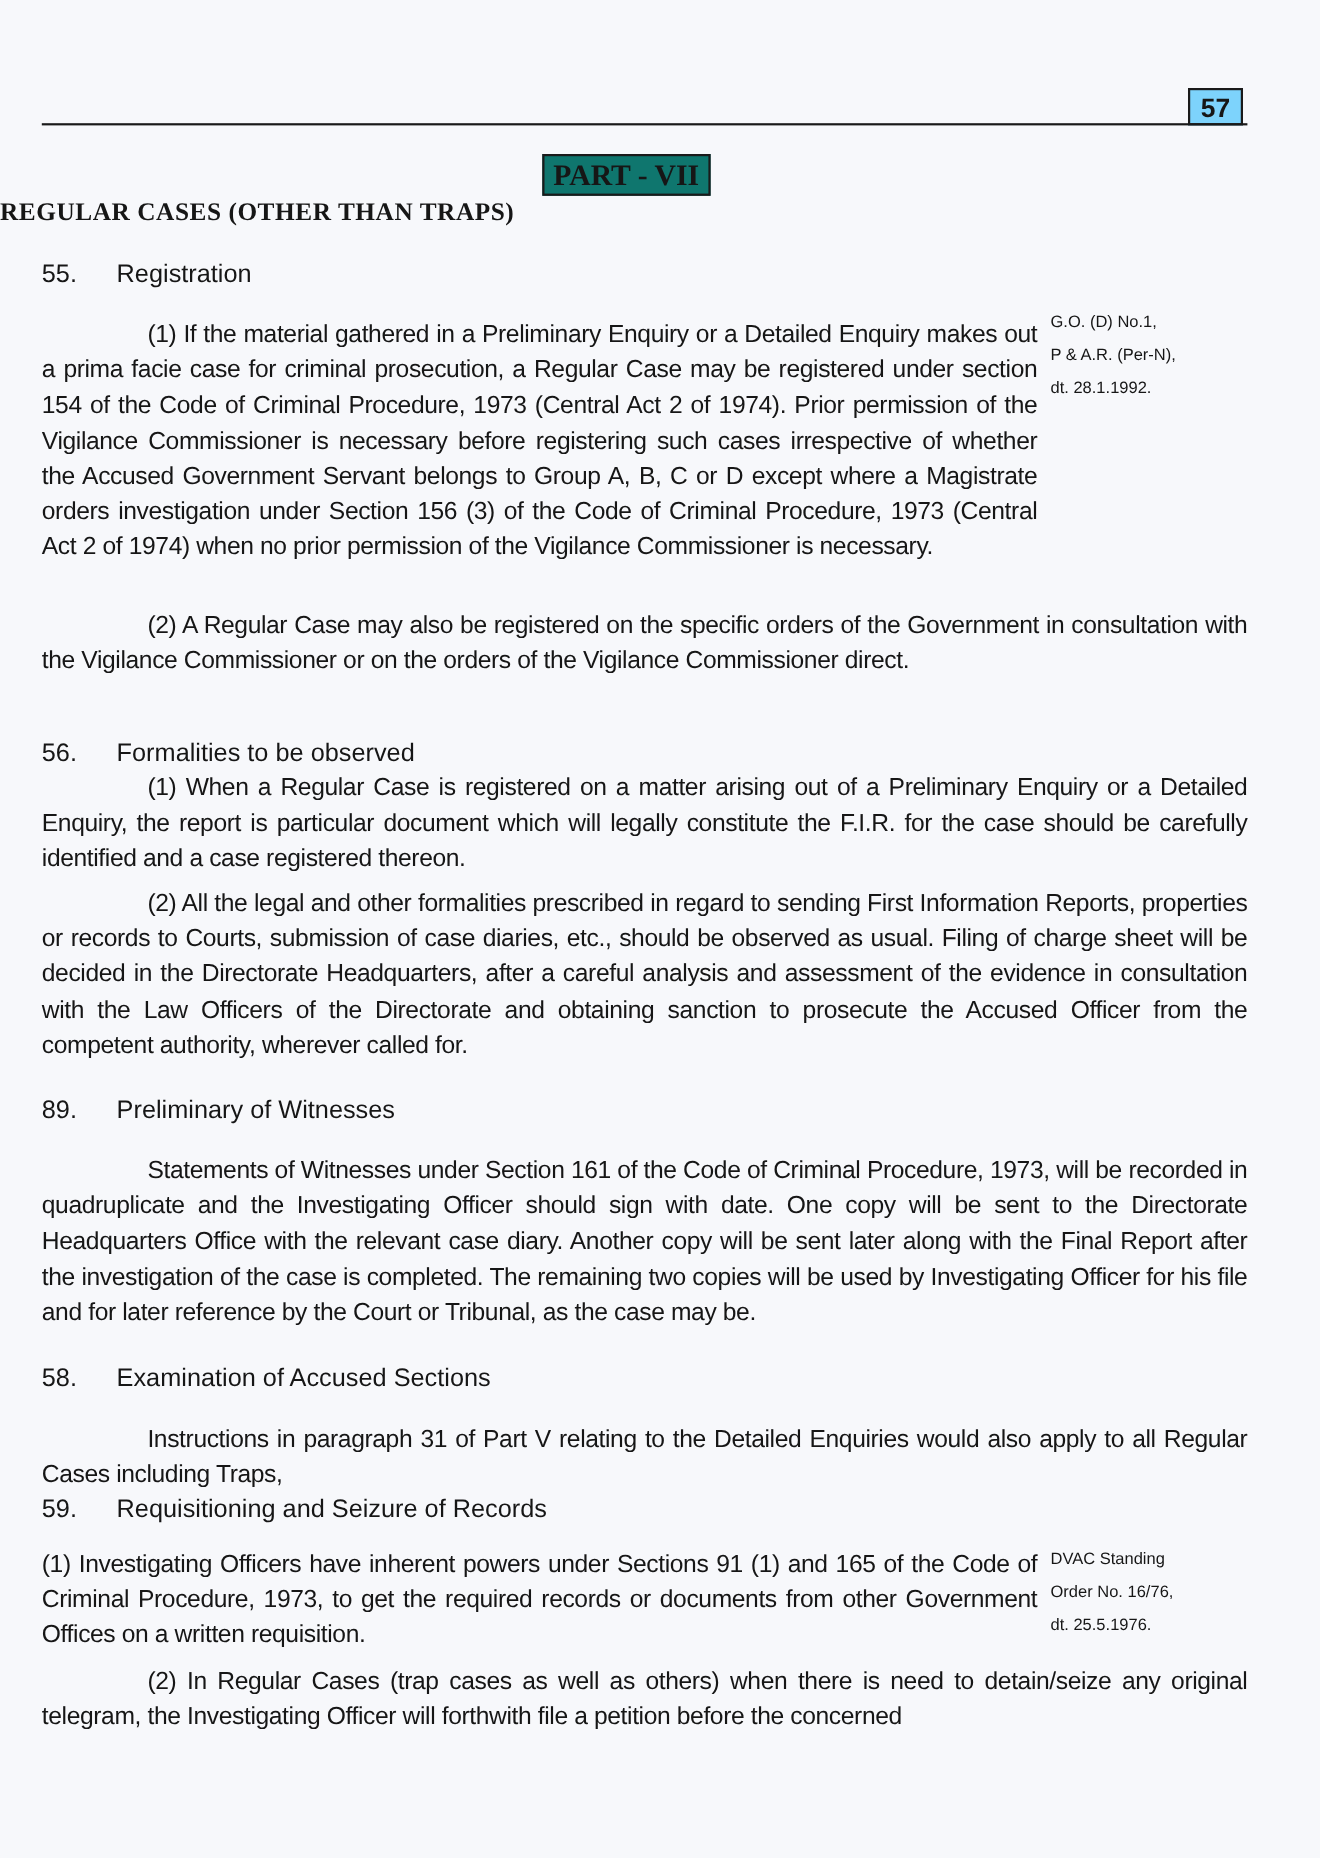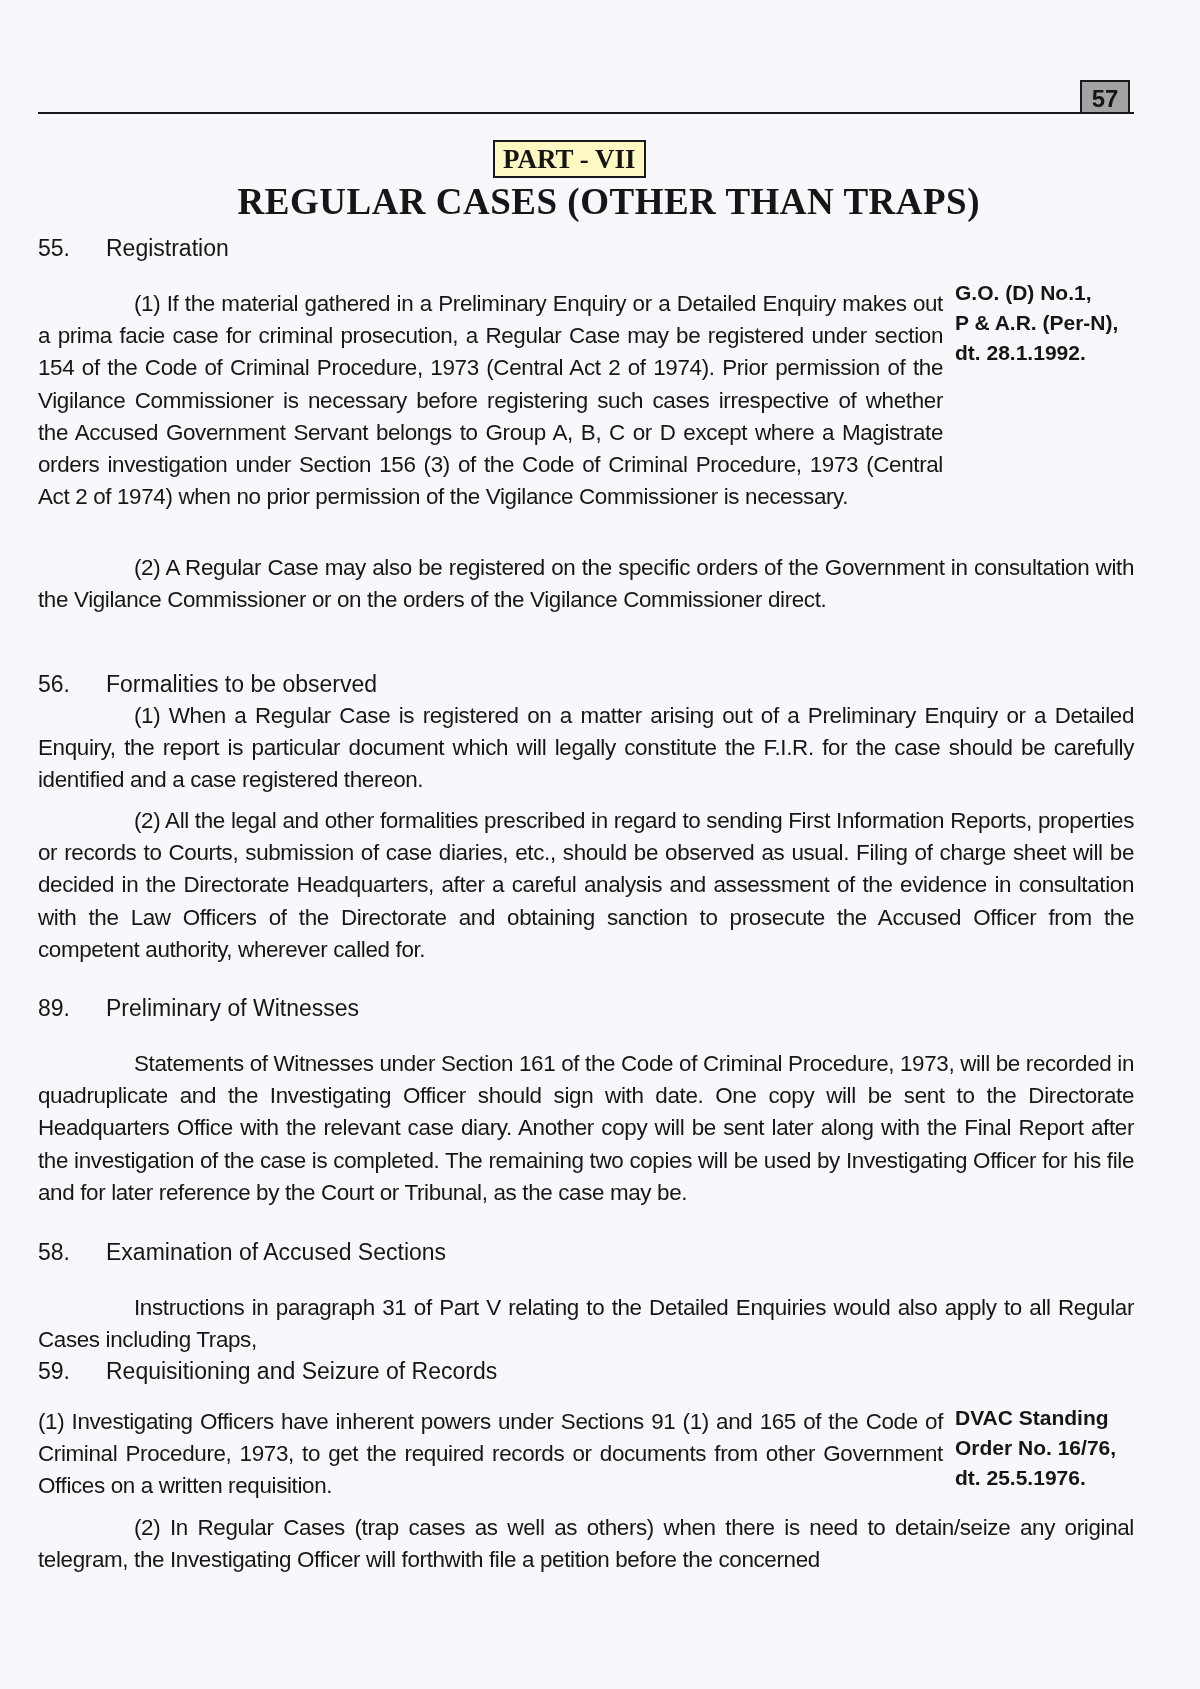--- a/index.html
+++ b/index.html
@@ -11,51 +11,51 @@
       font-family: "Liberation Sans", sans-serif;
       color: #161616;
     }
     .header-rule {
       position: absolute; left: 38px; top: 112px; width: 1096px;
       height: 2px; background: #1a1a1a;
     }
     .page-number {
       position: absolute; left: 1080px; top: 80px;
       width: 50px; height: 34px; border: 2px solid #1a1a1a;
-      background: #a3a3a3;
+      background: #7dd3fc;
       font-weight: bold; font-size: 24px; line-height: 34px; text-align: center;
       box-sizing: border-box;
     }
     .part-box {
       position: absolute; left: 493px; top: 140px;
       border: 2px solid #1a1a1a; padding: 0 8px;
       font-family: "Liberation Serif", serif; font-weight: bold; font-size: 27px;
-      line-height: 34px; background: #fef9c3;
+      line-height: 34px; background: #0f766e;
     }
     .chapter-title {
-      position: absolute; left: 0; width: 980px; top: 180px; text-align: right;
-      font-family: "Liberation Serif", serif; font-weight: bold; font-size: 37px;
+      position: absolute; left: 0; width: 980px; top: 180px; text-align: left;
+      font-family: "Liberation Serif", serif; font-weight: bold; font-size: 23px;
       letter-spacing: 0.5px;
     }
     .sec-head {
       position: absolute; left: 38px;
       font-weight: normal; font-size: 23px; line-height: 30px;
     }
     .sec-head .num { display: inline-block; width: 68px; }
     .para {
       position: absolute; left: 38px; width: 1096px;
       font-size: 22.4px; line-height: 32.2px; text-align: justify;
       letter-spacing: -0.35px;
       margin-top: 12px;
     }
     .para.narrow { width: 905px; }
     .indent { display: inline-block; width: 96px; }
     .marginal {
       position: absolute; left: 955px;
-      font-weight: bold; font-size: 21px; line-height: 30px;
+      font-weight: normal; font-size: 15px; line-height: 30px;
       white-space: nowrap;
     }
     .marginal div { display: block; }
   </style>
 </head>
 <body>
 
 <div>
   <div class="page-number">57</div>
   <div class="header-rule"></div>

